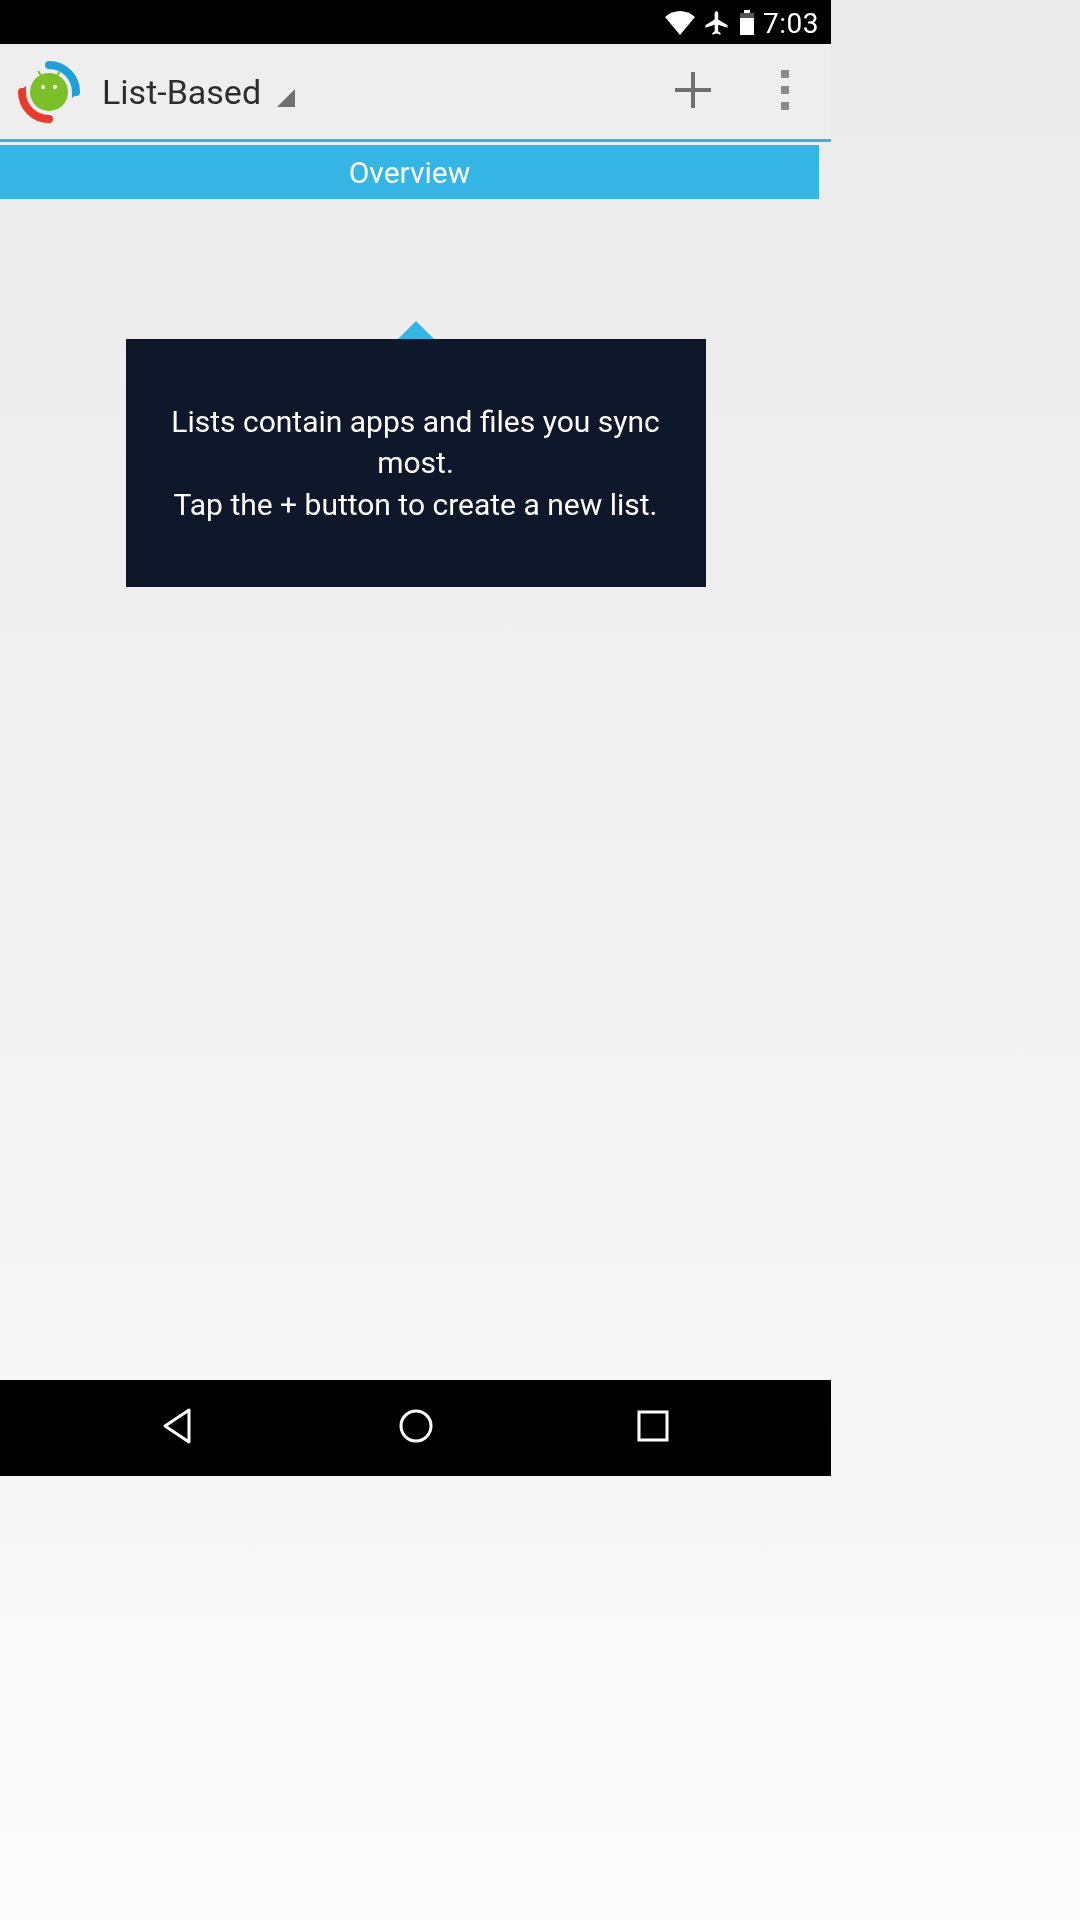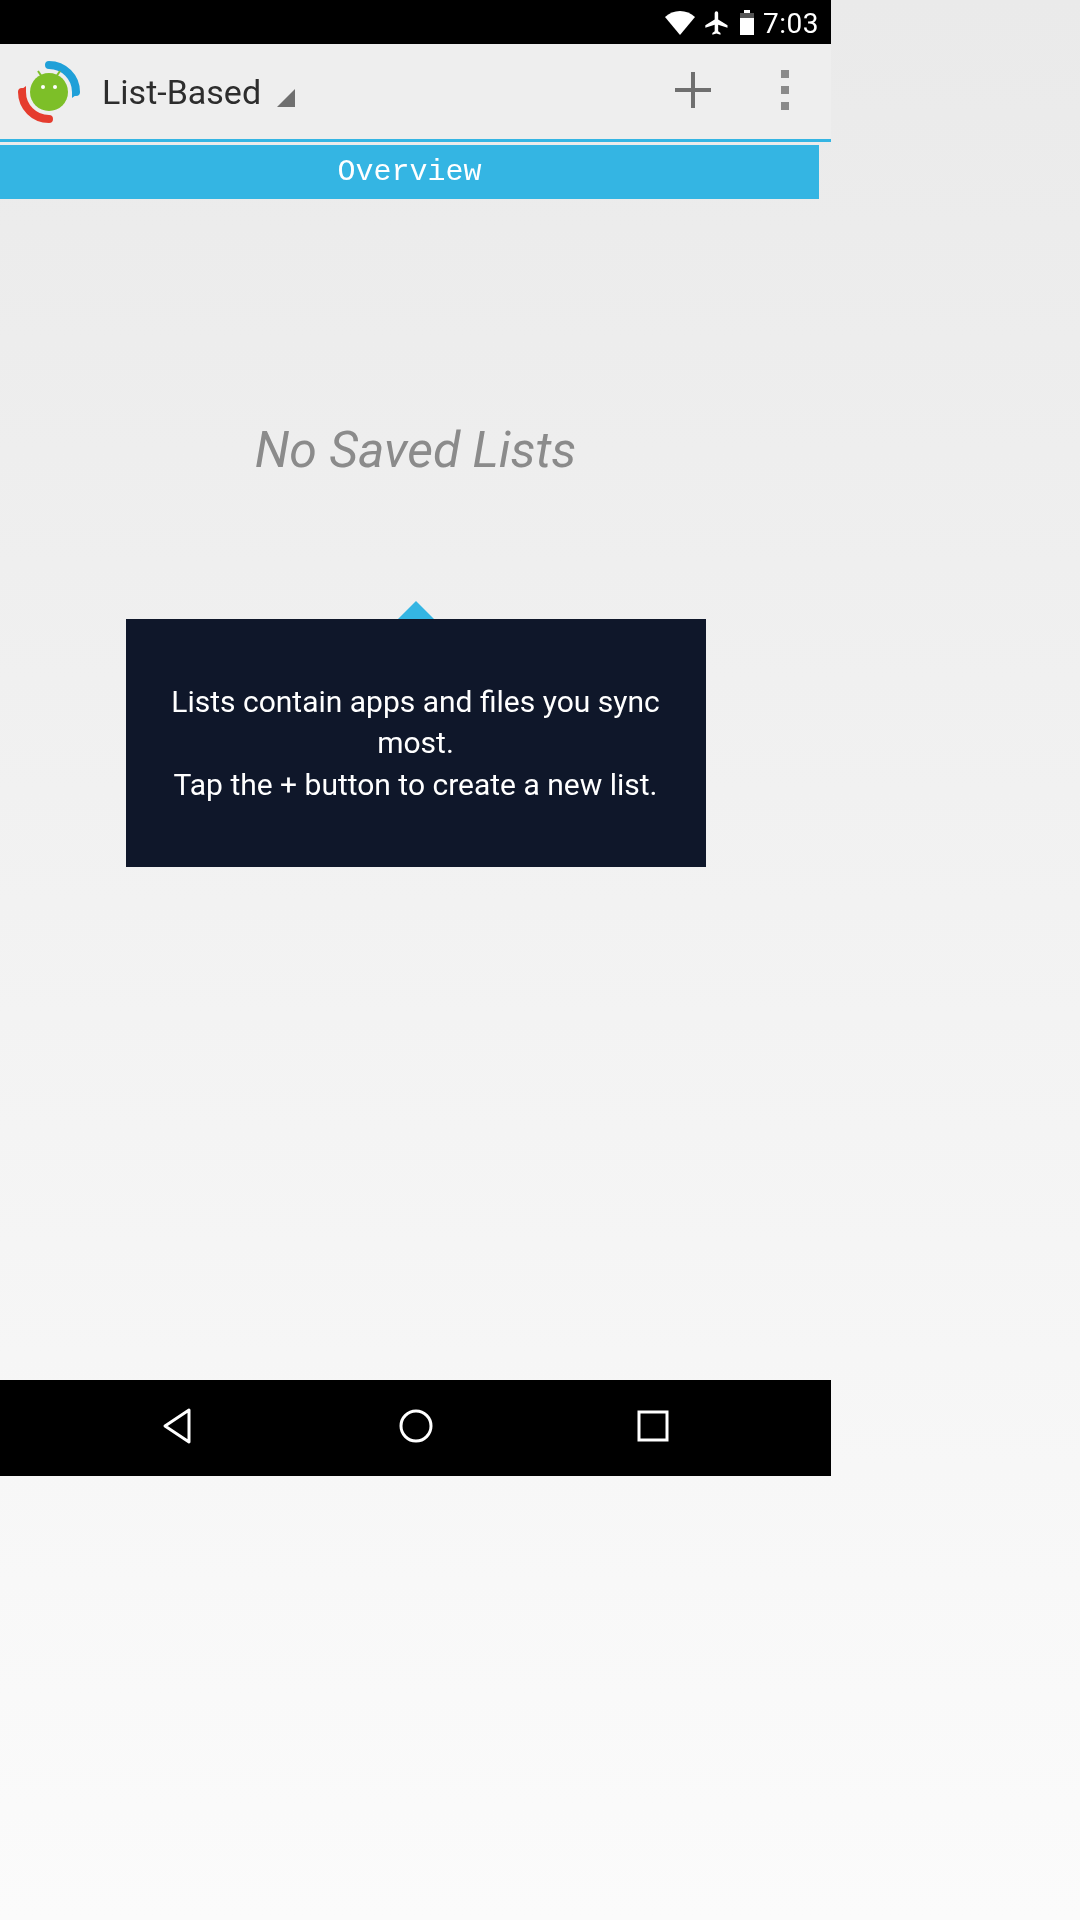--- a/index.html
+++ b/index.html
@@ -71,21 +71,20 @@
     }
     .overview-bar {
       position: absolute;
       top: 145px; left: 0; right: 12px;
       height: 54px;
       background: #34b5e3;
       color: #fff;
       display: flex; align-items: center; justify-content: center;
       font-size: 30px;
       font-weight: 400;
-      font-family: Liberation Mono, monospace;
     }
     .content {
       position: absolute;
       top: 199px; left: 0; right: 0; bottom: 96px;
       display: flex;
       flex-direction: column;
       align-items: center;
     }
     .empty-title {
       margin-top: 222px;
@@ -198,21 +197,20 @@
         </svg>
     </span>
   </div>
 </div>
 
 <div class="overview-bar">
   <span>Overview</span>
 </div>
 
 <div class="content">
-  <div class="empty-title">No Saved Lists</div>
   <div class="tooltip-wrap">
     <div class="tooltip-arrow"></div>
     <div class="tooltip-box">Lists contain apps and files you sync most.<br>Tap the + button to create a new list.</div>
   </div>
 </div>
 
 <div class="nav-bar">
   <div class="nav-btn">
     <span>
       <svg width="40" height="40" viewBox="0 0 40 40">

